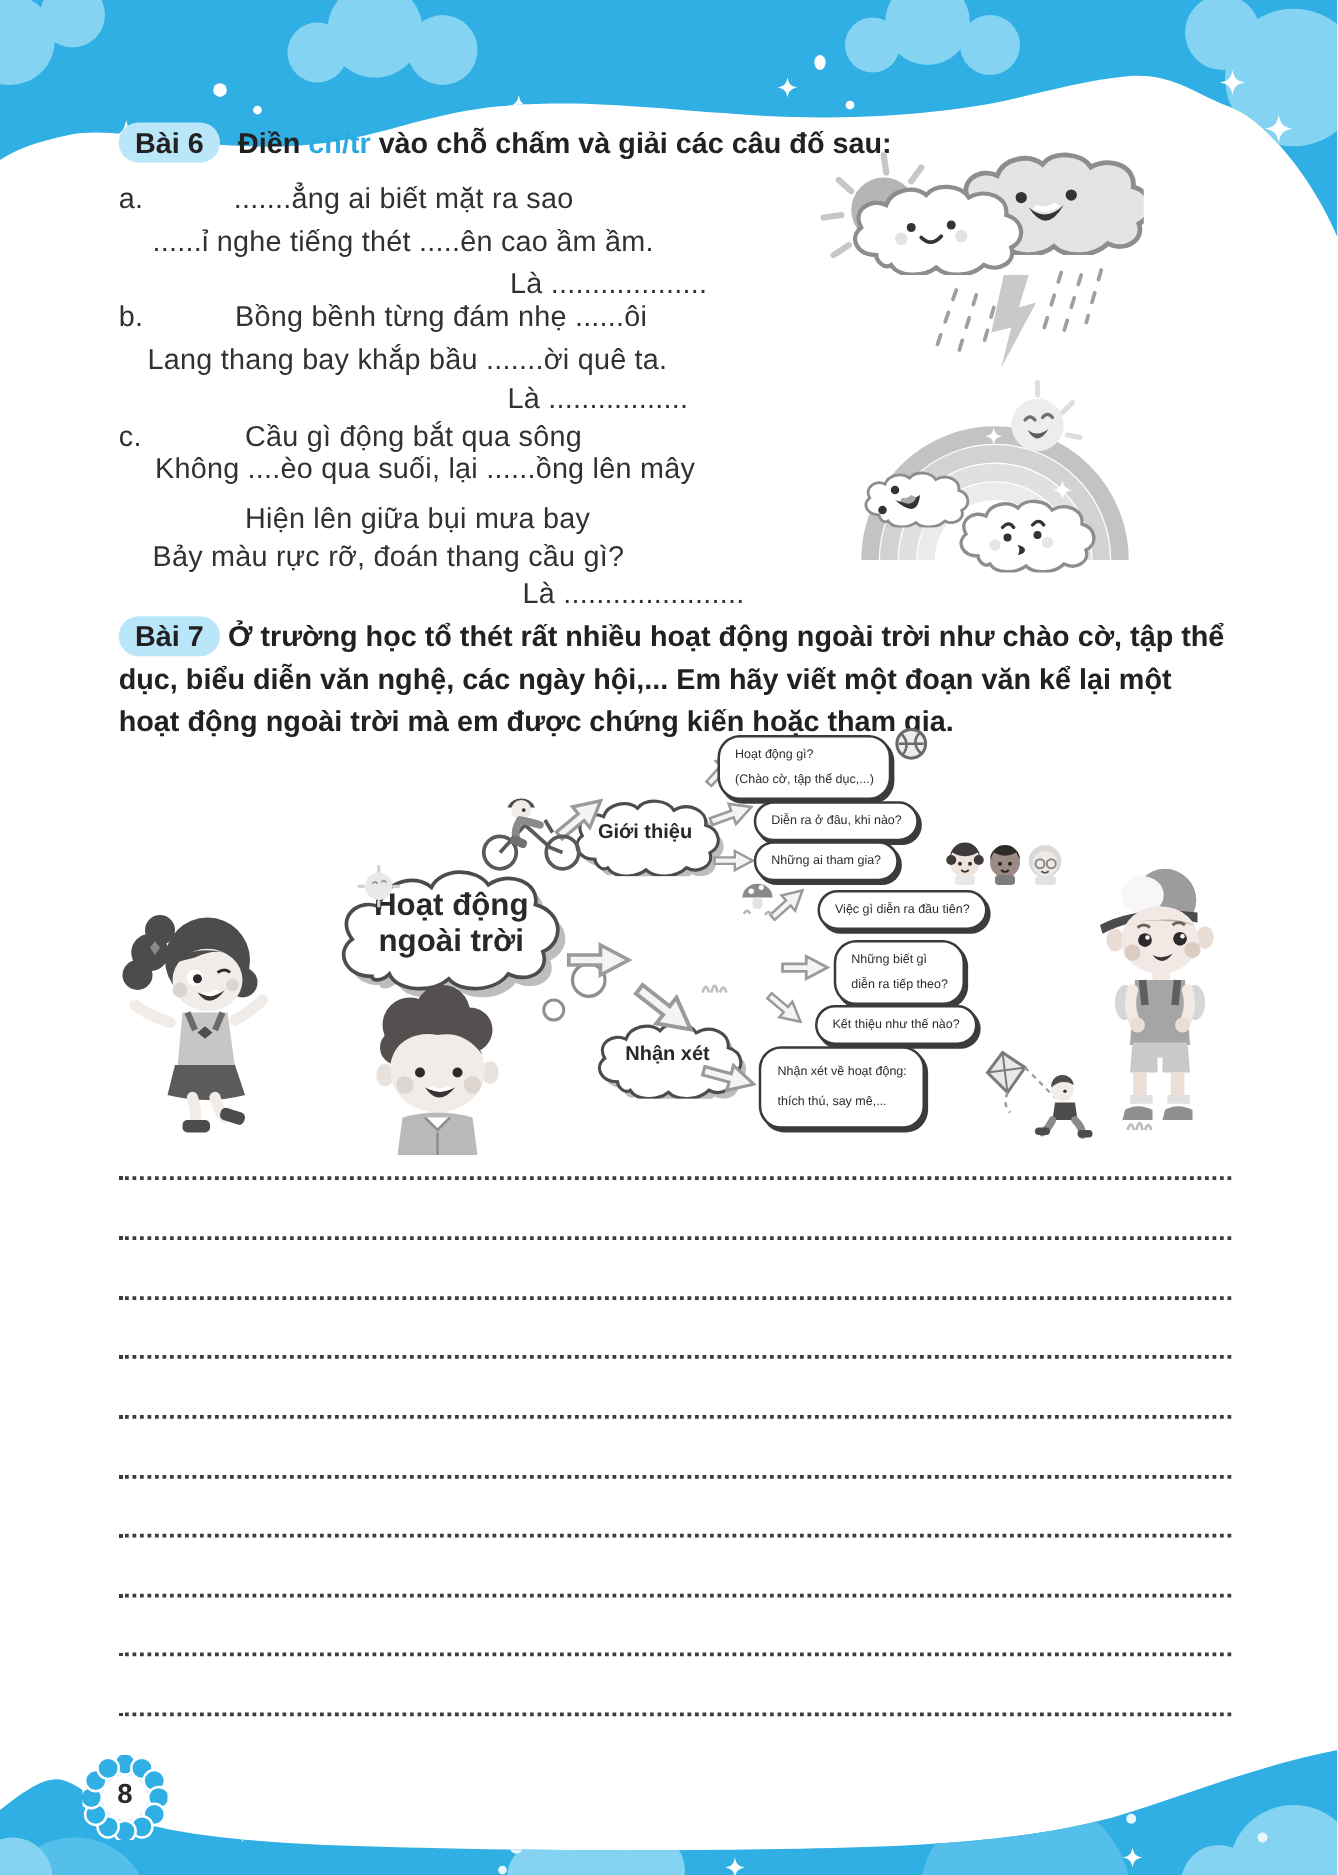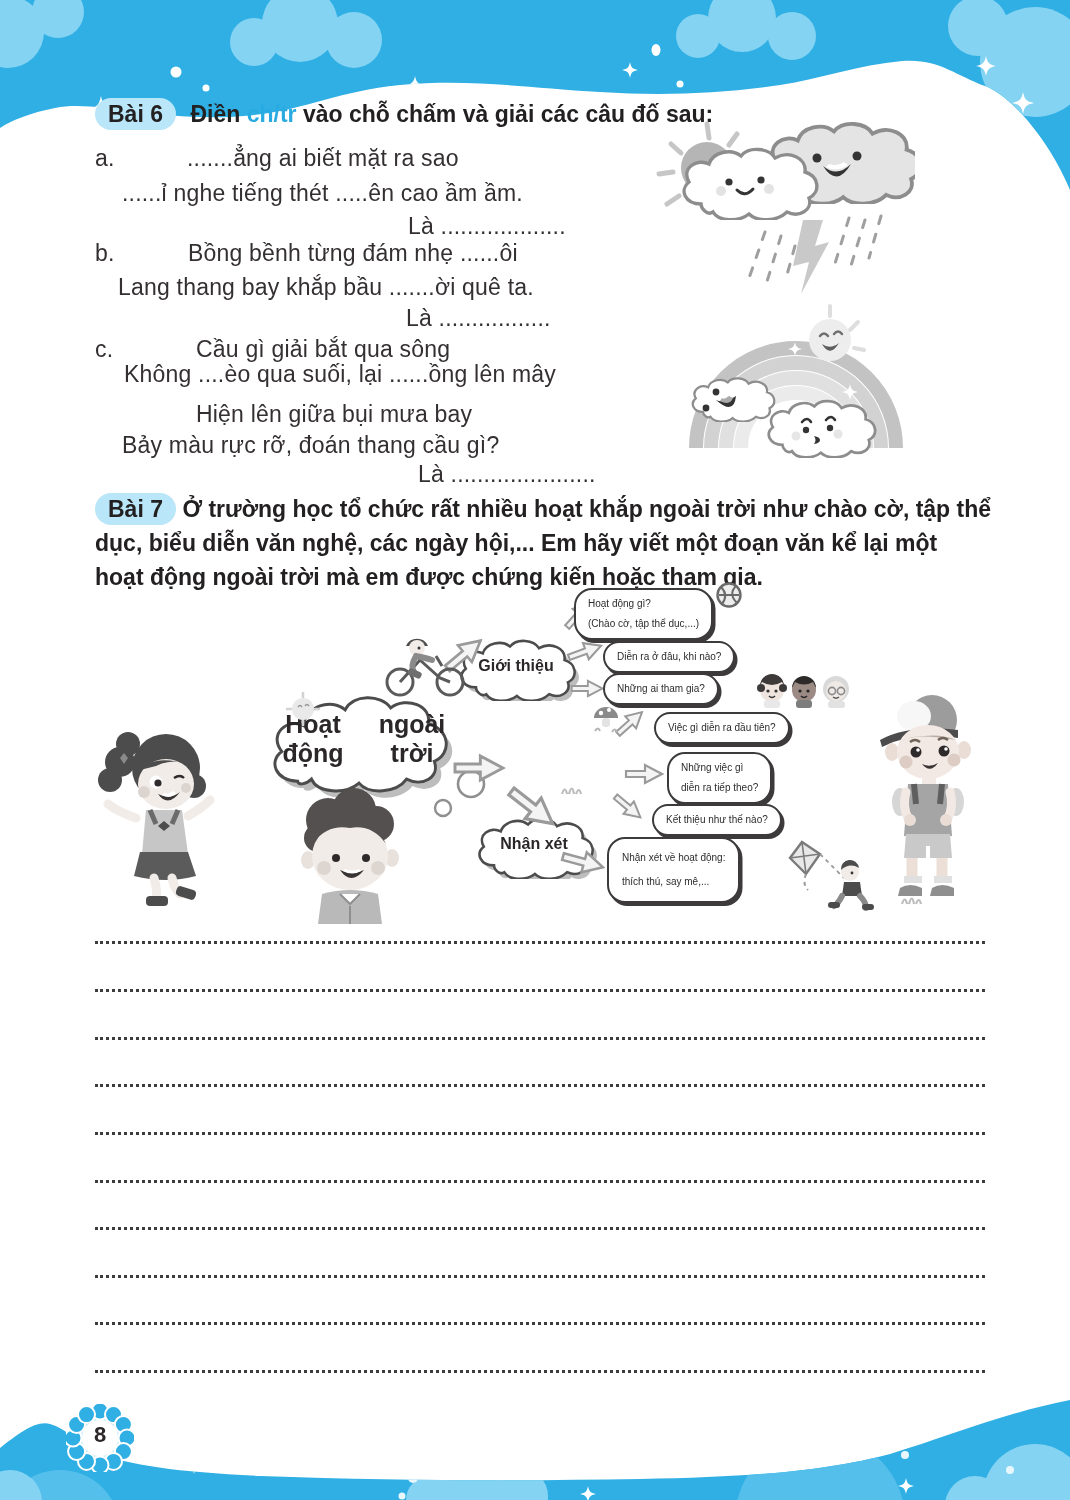--- a/index.html
+++ b/index.html
@@ -15,21 +15,21 @@
   .riddle{font-size:23px;color:#343031;white-space:nowrap;letter-spacing:.2px;}
   .ex7line{font-size:23px;font-weight:bold;color:#232021;line-height:34px;white-space:nowrap;}
   
   .bubble{position:absolute;background:#fff;border:2.5px solid #3d3a3b;border-radius:18px;
           padding:4px 12px;font-size:10px;line-height:20px;color:#2e2b2c;
           box-shadow:2.5px 3px 0 #3d3a3b;white-space:nowrap;}
   .bubble span{display:block;}
   .cloudlabel{position:absolute;}
   .cloudlabel .txt{position:absolute;left:0;top:0;width:100%;height:88%;display:flex;
           align-items:center;justify-content:center;font-weight:bold;font-size:16px;color:#2b2728;}
-  .centercloud .txt{font-size:25px;line-height:29px;text-align:center;flex-direction:row;}
+  .centercloud .txt{font-size:25px;line-height:29px;flex-direction:column;}
   .cloud-shadow{fill:#bdbdbd;stroke:none;}
   .cloud-main{fill:#ffffff;stroke:#4c4c4c;stroke-width:3;}
   .arr{position:absolute;}
   
   .wline{position:absolute;left:95px;width:890px;height:0;border-top:3px dotted #3c3c3c;}
   
   .pagenum{position:absolute;font-size:22px;font-weight:bold;color:#2b2728;text-align:center;}
 </style>
 </head>
 <body>
@@ -97,21 +97,21 @@
   <div class="abs riddle" style="left:187px;top:145px">.......ẳng ai biết mặt ra sao</div>
   <div class="abs riddle" style="left:122px;top:180px">......ỉ nghe tiếng thét .....ên cao ầm ầm.</div>
   <div class="abs riddle" style="left:408px;top:213px">Là ...................</div>
 
   <div class="abs riddle" style="left:95px;top:240px">b.</div>
   <div class="abs riddle" style="left:188px;top:240px">Bồng bềnh từng đám nhẹ ......ôi</div>
   <div class="abs riddle" style="left:118px;top:274px">Lang thang bay khắp bầu .......ời quê ta.</div>
   <div class="abs riddle" style="left:406px;top:305px">Là .................</div>
 
   <div class="abs riddle" style="left:95px;top:336px">c.</div>
-  <div class="abs riddle" style="left:196px;top:336px">Cầu gì giải bắt qua sông</div>
+  <div class="abs riddle" style="left:196px;top:336px">Cầu gì động bắt qua sông</div>
   <div class="abs riddle" style="left:124px;top:361px">Không ....èo qua suối, lại ......ồng lên mây</div>
   <div class="abs riddle" style="left:196px;top:401px">Hiện lên giữa bụi mưa bay</div>
   <div class="abs riddle" style="left:122px;top:432px">Bảy màu rực rỡ, đoán thang cầu gì?</div>
   <div class="abs riddle" style="left:418px;top:461px">Là ......................</div>
 
   <svg class="abs" style="left:645px;top:112px" width="270" height="195" viewBox="0 0 270 195">
     <g stroke="#c6c6c6" stroke-width="5" stroke-linecap="round">
       <line x1="62" y1="12" x2="64" y2="26"></line>
         <line x1="92" y1="22" x2="84" y2="33"></line>
       <line x1="26" y1="32" x2="36" y2="41"></line>
@@ -179,21 +179,21 @@
       <circle cx="128" cy="142" r="3.2" fill="#343434"></circle>
         <circle cx="152" cy="140" r="3.2" fill="#343434"></circle>
       <path d="M136 148 q3 4 0 8 q6 -1 6 -4 q0 -3 -6 -4 Z" fill="#343434"></path>
       <circle cx="118" cy="148" r="4.5" fill="#e6e6e6"></circle>
         <circle cx="160" cy="146" r="4.5" fill="#e6e6e6"></circle>
     </g>
   </svg>
 
   <div class="abs" style="left:95px;top:492px;width:910px">
     <div class="ex7line"><span class="exbadge">Bài 7</span>
-      <span>Ở trường học tổ chức rất nhiều hoạt khắp ngoài trời như chào cờ, tập thể</span></div>
+      <span>Ở trường học tổ thét rất nhiều hoạt động ngoài trời như chào cờ, tập thể</span></div>
     <div class="ex7line">dục, biểu diễn văn nghệ, các ngày hội,... Em hãy viết một đoạn văn kể lại một</div>
     <div class="ex7line">hoạt động ngoài trời mà em được chứng kiến hoặc tham gia.</div>
   </div>
 
   <div class="cloudlabel centercloud abs" style="left:262px;top:686px;width:198px;height:121px">
     <svg width="198" height="121" viewBox="0 0 200 122">
       <use href="#bigCloudP" class="cloud-shadow" transform="translate(6,7)"></use>
       <use href="#bigCloudP" class="cloud-main"></use>
     </svg>
     <div class="txt">
@@ -295,21 +295,21 @@
     <circle cx="80" cy="27" r="10" fill="#efeae6"></circle>
     <circle cx="76" cy="27" r="3.6" fill="none" stroke="#8a8a8a" stroke-width="1.6"></circle>
     <circle cx="85" cy="27" r="3.6" fill="none" stroke="#8a8a8a" stroke-width="1.6"></circle>
     <path d="M77 33 q3 2.5 6 0" stroke="#555" stroke-width="1.4" fill="none"></path>
     <rect x="72" y="37" width="17" height="7" rx="3" fill="#e2e2e2"></rect>
   </svg>
   <div class="bubble" style="left:654px;top:712px">
     <span>Việc gì diễn ra đầu tiên?</span>
   </div>
   <div class="bubble" style="left:667px;top:752px">
-    <span>Những việc gì</span>
+    <span>Những biết gì</span>
     <span>diễn ra tiếp theo?</span>
   </div>
   <div class="bubble" style="left:652px;top:804px">
     <span>Kết thiệu như thế nào?</span>
   </div>
   <div class="bubble" style="left:607px;top:837px;line-height:24px;padding:7px 13px">
     <span>Nhận xét về hoạt động:</span>
     <span>thích thú, say mê,...</span>
   </div>
 

